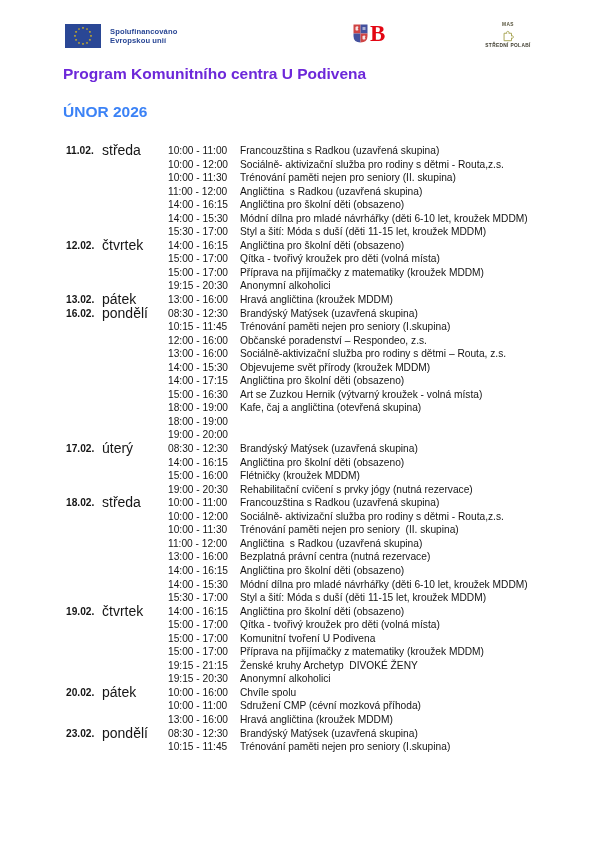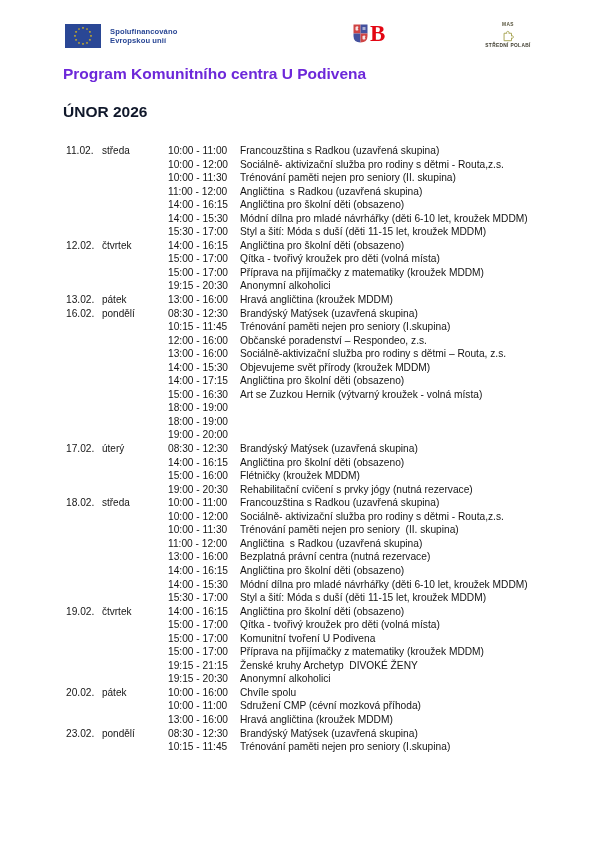--- a/index.html
+++ b/index.html
@@ -43,40 +43,40 @@
   .mas-top{font-size:4.8px;font-weight:bold;color:#55523a;letter-spacing:.4px;line-height:6px;}
   .mas-bottom{font-size:4.8px;font-weight:bold;color:#3c3a2c;letter-spacing:.35px;line-height:6px;margin-top:1px;white-space:nowrap;}
 
   
   .title{
     position:absolute;left:63px;top:64px;
     font-size:15.5px;font-weight:bold;line-height:19px;color:#6d28d9;
   }
   .subtitle{
     position:absolute;left:63px;top:102px;
-    font-size:15.5px;font-weight:bold;line-height:19px;color:#0f172a;
+    font-size:15.5px;font-weight:bold;line-height:19px;color:#3b82f6;
   }
 
   
   .schedule{
     position:absolute;top:144px;left:66px;right:18px;
   }
   .row{
     display:grid;
     grid-template-columns:102px 72px 1fr;
     height:13.56px;
     align-items:baseline;
   }
   .cell{
     font-size:10.2px;line-height:13.56px;color:#151515;
     white-space:pre;overflow:visible;
   }
   .date{display:flex;}
-  .date-num{width:36px;flex:none;font-size:10.2px;}
-  .date-day{font-size:10px;}
+  .date-num{width:36px;flex:none;font-size:10.2px;font-weight:bold;}
+  .date-day{font-size:14px;}
 </style>
 </head>
 <body>
 
 <div class="page">
 
   <header class="logos">
 
     <div class="eu-logo">
       <svg class="eu-flag" width="36" height="24" viewBox="0 0 36 24" aria-hidden="true">
@@ -307,20 +307,21 @@
       <div class="cell time">15:00 - 16:30</div>
       <div class="cell activity">Art se Zuzkou Hernik (výtvarný kroužek - volná místa)</div>
     </div>
 
     <div class="row">
       <div class="cell date">
         <span class="date-num"></span>
         <span class="date-day"></span>
       </div>
       <div class="cell time">18:00 - 19:00</div>
+      <div class="cell activity">Kafe, čaj a angličtina (otevřená skupina)</div>
     </div>
 
     <div class="row">
       <div class="cell date">
         <span class="date-num"></span>
         <span class="date-day"></span>
       </div>
       <div class="cell time">18:00 - 19:00</div>
     </div>
 

